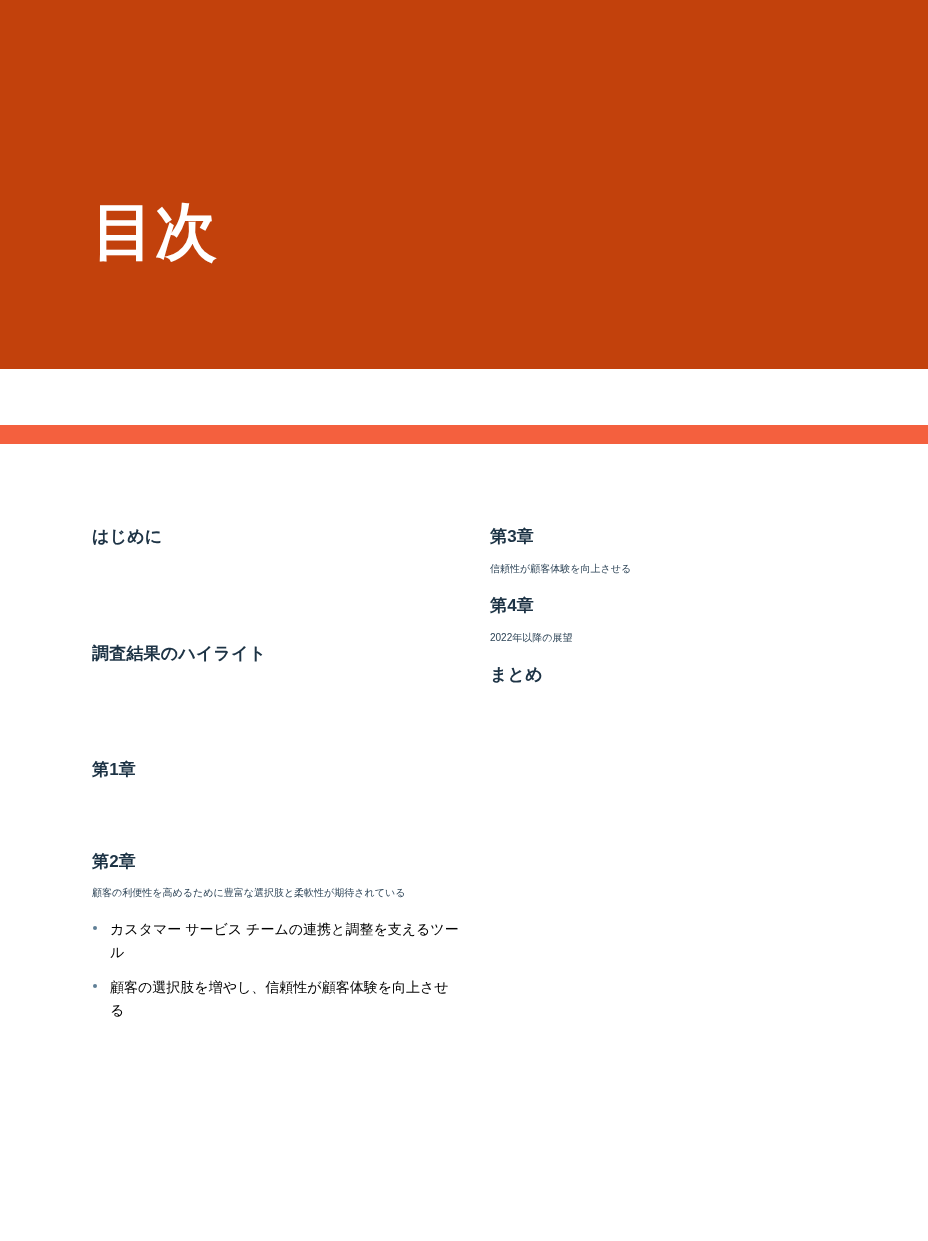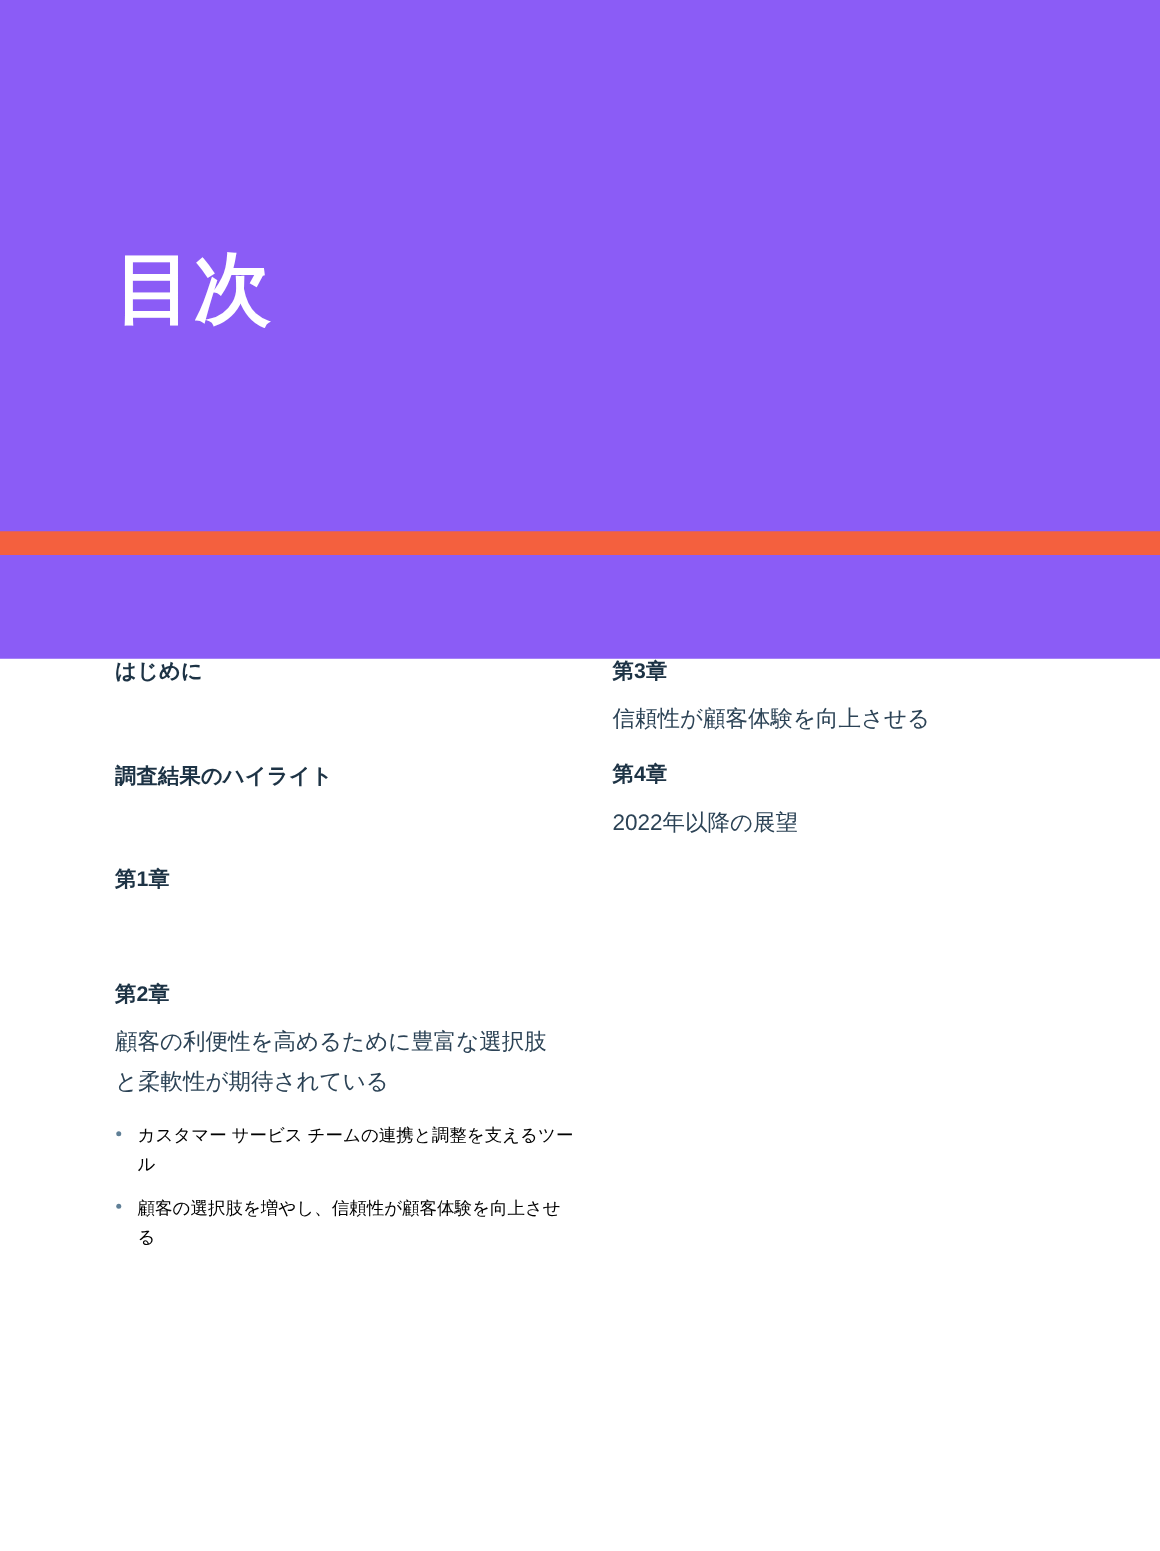--- a/index.html
+++ b/index.html
@@ -20,22 +20,22 @@
     height: 1241px;
     background: #ffffff;
   }
 
   
   .hero {
     position: absolute;
     left: 0;
     top: 0;
     width: 928px;
-    height: 527px;
-    background: #8b5cf6;
+    height: 369px;
+    background: #c2410c;
   }
   .hero-title {
     position: absolute;
     left: 92px;
     top: 198px;
     font-size: 62px;
     line-height: 1.1;
     font-weight: 700;
     color: #ffffff;
     letter-spacing: 1px;
@@ -79,30 +79,30 @@
     margin-bottom: 0;
   }
   .entry-heading {
     font-size: 17px;
     font-weight: 700;
     color: #1d3345;
     line-height: 1.5;
     letter-spacing: 0.2px;
   }
   .entry-sub {
-    font-size: 18px;
+    font-size: 10px;
     font-weight: 400;
     color: #2c4356;
     line-height: 1.75;
     margin-top: 10px;
     max-width: 355px;
   }
 
   
-  .gap-lg { margin-top: 58px; }
+  .gap-lg { margin-top: 91px; }
   .gap-md { margin-top: 66px; }
   .gap-sm { margin-top: 16px; }
   .first { margin-top: 0; }
 
   .bullets {
     list-style: none;
     margin: 16px 0 0 0;
     padding: 0;
   }
   .bullets li {
@@ -176,19 +176,22 @@
         <div class="entry first">
           <div class="entry-heading">第3章</div>
           <div class="entry-sub">信頼性が顧客体験を向上させる</div>
         </div>
 
         <div class="entry gap-sm">
           <div class="entry-heading">第4章</div>
           <div class="entry-sub">2022年以降の展望</div>
         </div>
 
+        <div class="entry gap-sm">
+          <div class="entry-heading">まとめ</div>
+        </div>
 
       </div>
 
     </div>
   </div>
 
 </div>
 
 </body></html>

